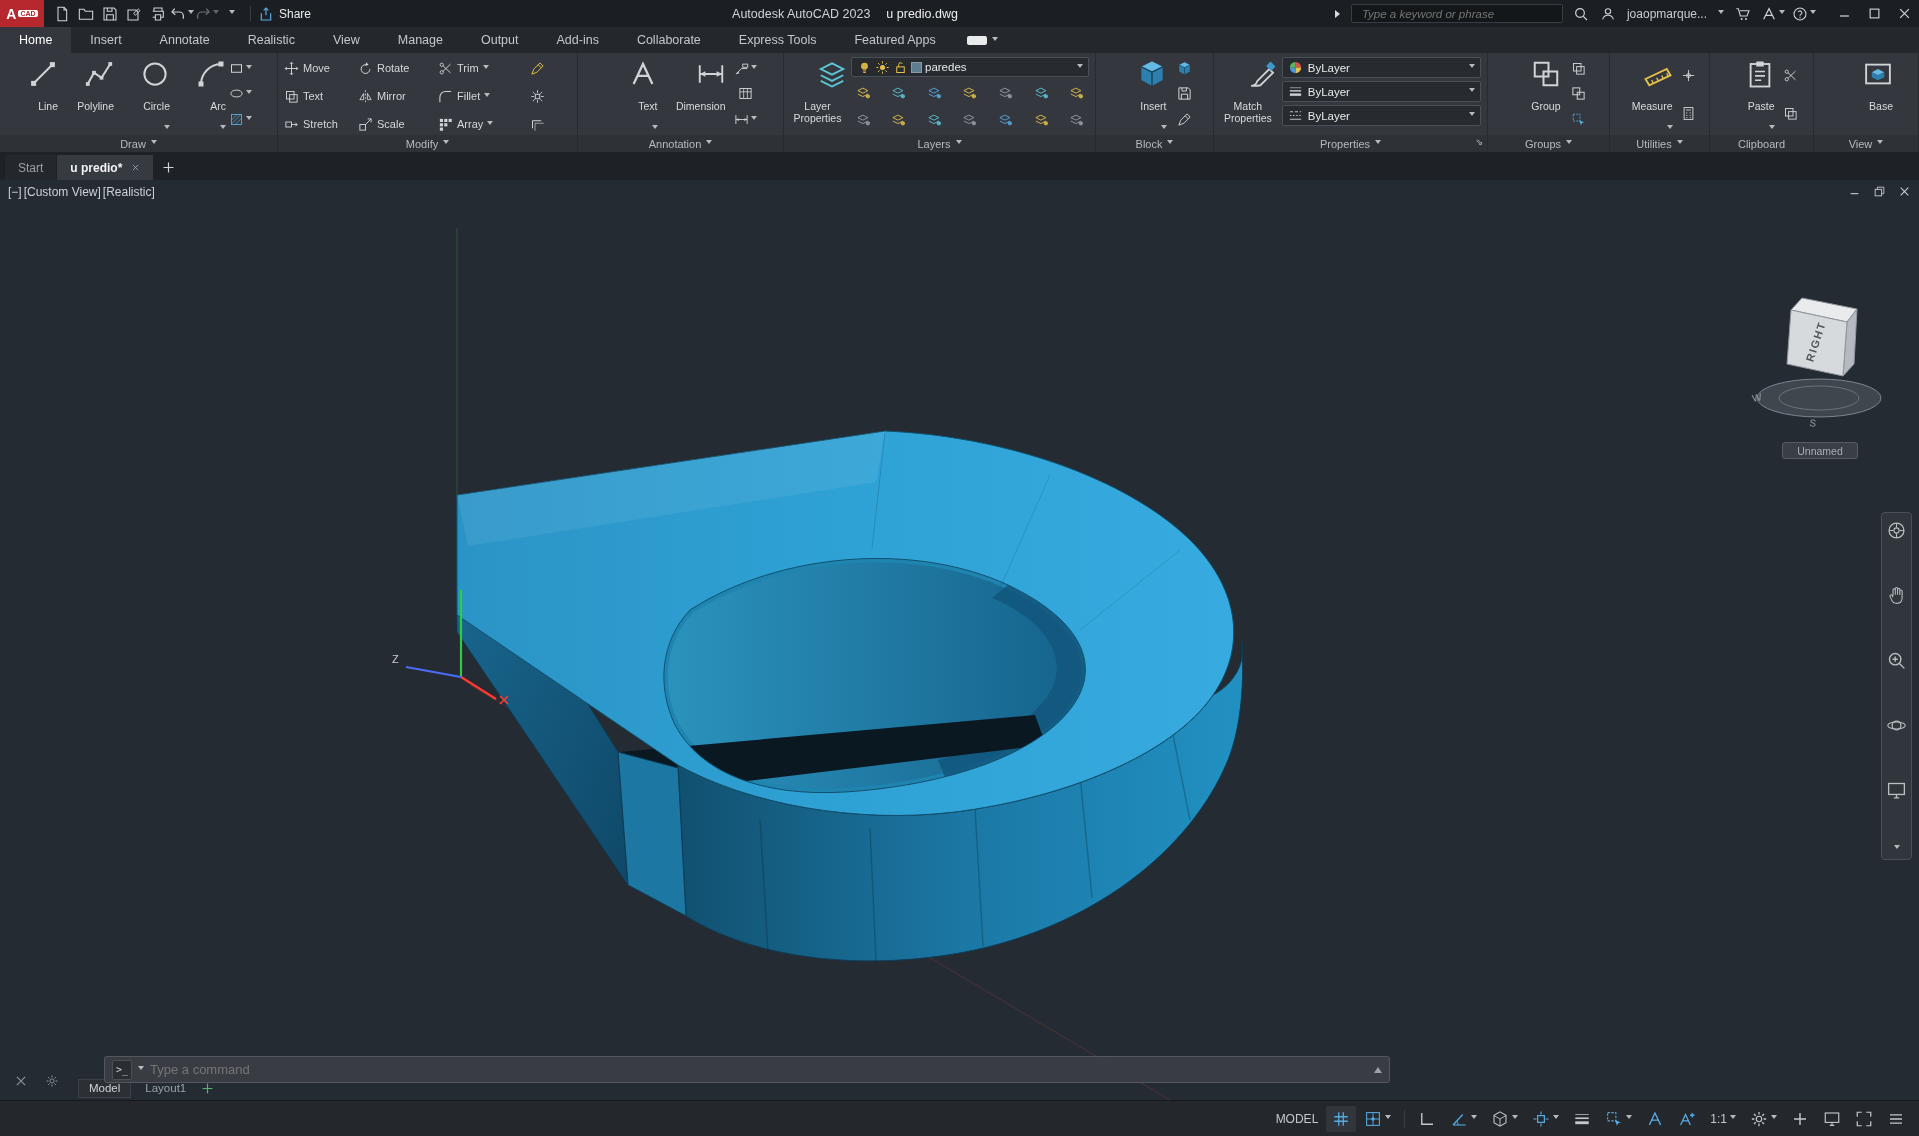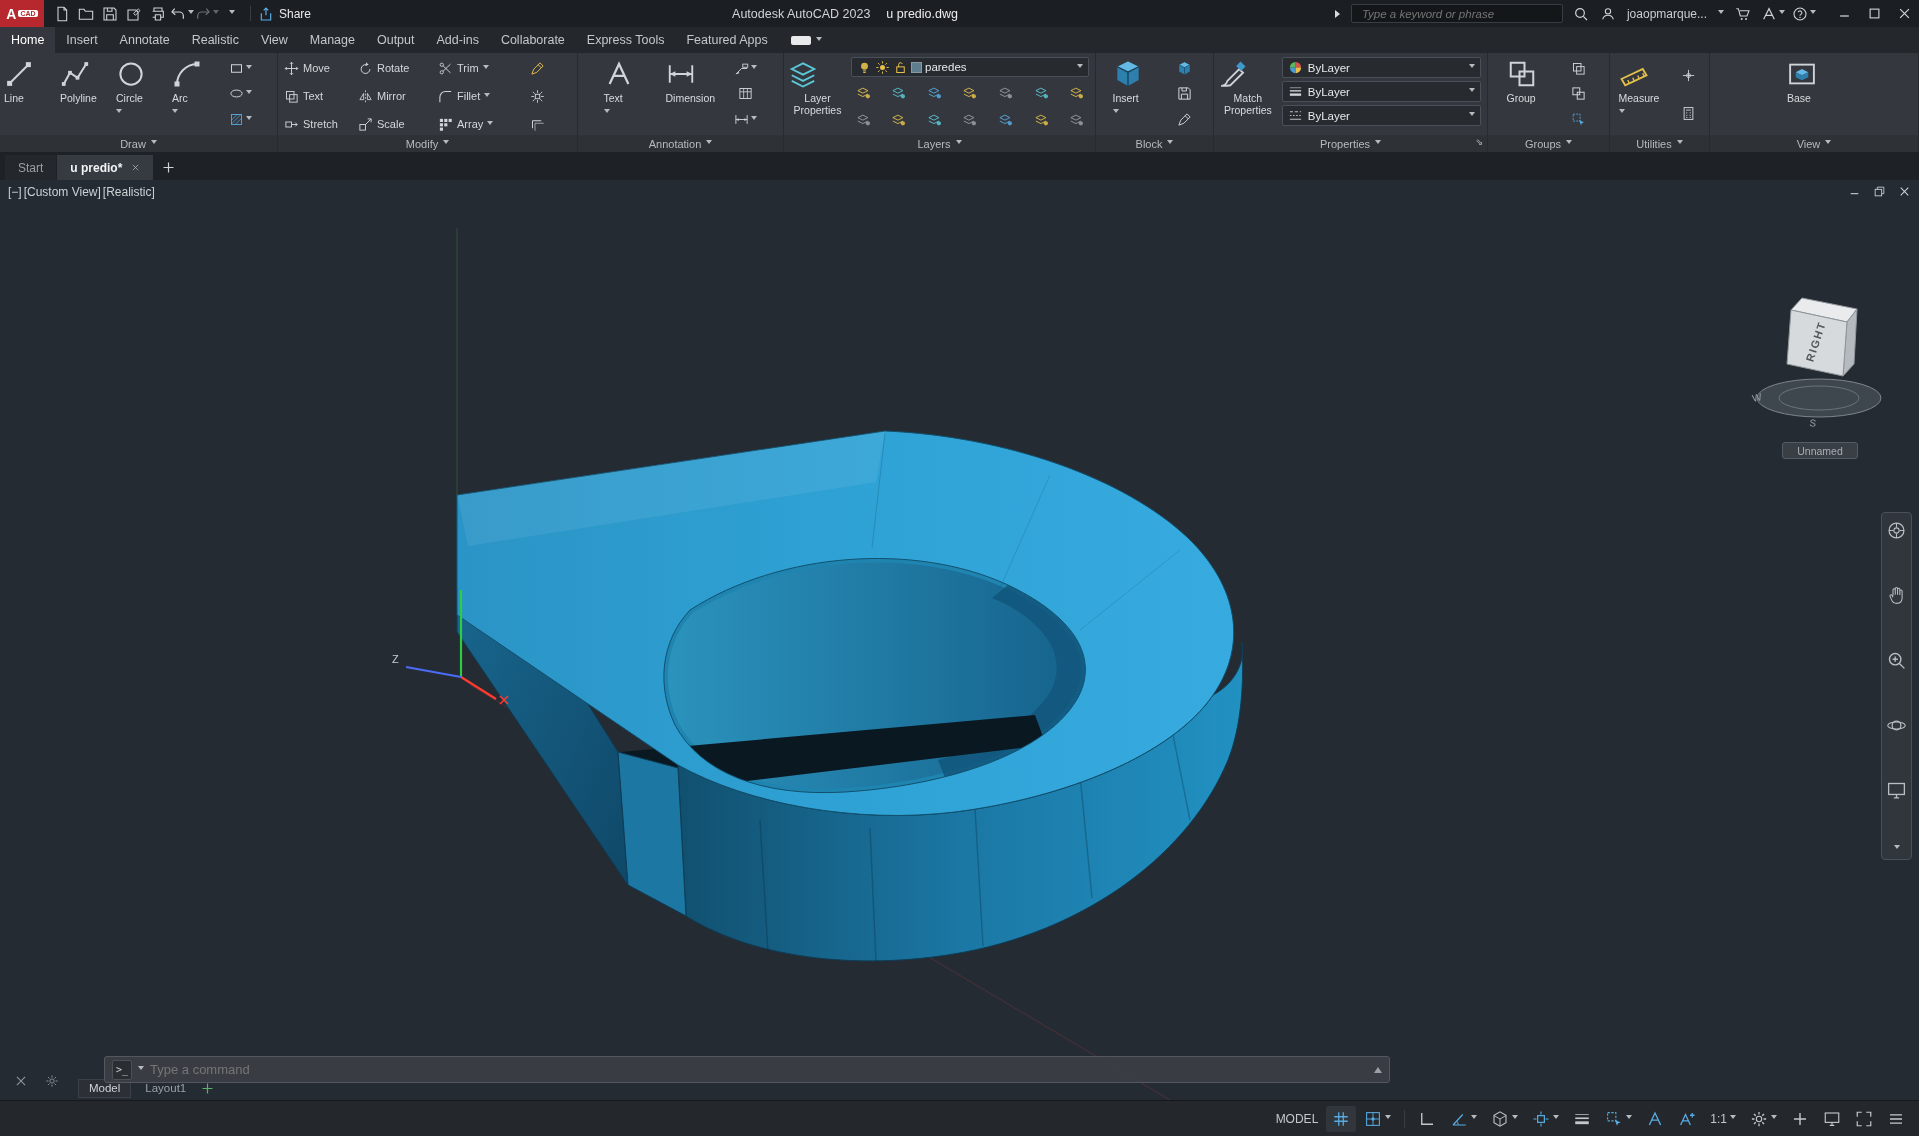--- a/index.html
+++ b/index.html
@@ -33,33 +33,33 @@
     display:flex;align-items:center;padding:0 10px}
   .searchbox input{flex:1;background:transparent;border:none;outline:none;color:#a8aeb4;
     font-style:italic;font-size:11.5px;font-family:"Liberation Sans",sans-serif}
   .userbtn{display:flex;align-items:center;gap:11px;font-size:12px}
   .winbtns{display:flex;margin-left:6px}
   .winbtn{width:30px;height:27px;display:flex;align-items:center;justify-content:center;color:#d4d7da}
 
   
   .tabrow{position:absolute;top:27px;left:0;width:100%;height:26px;background:#24272b;
     display:flex;align-items:stretch;font-size:12.5px;color:#c3c8cc}
-  .rtab{display:flex;align-items:center;padding:0 11px}
+  .rtab{display:flex;align-items:center;padding:0 19px}
   .rtab.active{background:#34383e;color:#fff}
   .ribbon-toggle{display:flex;align-items:center;gap:5px;margin-left:12px}
   .rt-pill{width:20px;height:9px;background:#e8eaec;border-radius:2px}
 
   
   .ribbon{position:absolute;top:53px;left:0;width:100%;height:99px;background:#34383e;display:flex}
   .panel{height:100%;display:flex;flex-direction:column;border-right:1px solid #272a2f;flex:0 0 auto}
   .pbody{flex:1;display:flex;align-items:stretch;padding:2px 4px;gap:2px;min-height:0}
   .plabel{height:17px;background:#2e3136;display:flex;align-items:center;justify-content:center;gap:5px;
     color:#b6bbc0;font-size:11px;position:relative}
   .launcher{position:absolute;right:4px;top:2px;font-size:9px;color:#aeb4ba}
-  .bigbtn{width:54px;display:flex;flex-direction:column;align-items:flex-start;padding-top:4px;gap:4px;
+  .bigbtn{width:54px;display:flex;flex-direction:column;align-items:flex-end;padding-top:4px;gap:12px;
     border-radius:2px;text-align:center}
   .bigbtn.w58{width:60px}
   .lbl{font-size:10.5px;line-height:1.12;color:#d8dbde}
   .smcol{display:flex;flex-direction:column;justify-content:space-around;padding:1px 0}
   .sqbtn{display:flex;align-items:center;justify-content:center;gap:2px;height:24px;min-width:24px;border-radius:2px}
   .modgrid{display:grid;grid-template-columns:72px 78px 84px 30px;grid-auto-rows:26px;align-items:center;padding-left:4px}
   .smbtn{display:flex;align-items:center;gap:4px;font-size:11px;color:#d4d7da;height:24px;padding:0 2px;border-radius:2px}
   .layers-right{display:flex;flex-direction:column;gap:3px;padding:2px;width:246px}
   .layerdd{height:22px;background:#272b30;border:1px solid #4a5058;border-radius:2px;
     display:flex;align-items:center;gap:3px;padding:0 5px;font-size:11.5px;color:#e6e9eb}
@@ -961,20 +961,46 @@
             </svg>
           </div>
       </div>
     </div>
     <div class="plabel">
         <span>Utilities</span>
         <span class="tri"></span>
       </div>
   </div>
 
+  <div class="panel" style="width:104px">
+    <div class="pbody" style="justify-content:center;gap:4px">
+      <div class="bigbtn">
+        <svg class="icn30">
+            <use href="#s-clip"></use>
+          </svg>
+        <span class="lbl">Paste</span>
+        <span class="tri"></span>
+      </div>
+      <div class="smcol">
+        <div class="sqbtn">
+            <svg class="icn14">
+              <use href="#s-trim"></use>
+            </svg>
+          </div>
+        <div class="sqbtn">
+            <svg class="icn14">
+              <use href="#s-copy"></use>
+            </svg>
+          </div>
+      </div>
+    </div>
+    <div class="plabel">
+        <span>Clipboard</span>
+      </div>
+  </div>
 
   <div class="panel" style="flex:1">
     <div class="pbody" style="justify-content:center">
       <div class="bigbtn">
         <svg class="icn30">
             <use href="#s-base"></use>
           </svg>
         <span class="lbl">Base</span>
       </div>
     </div>

